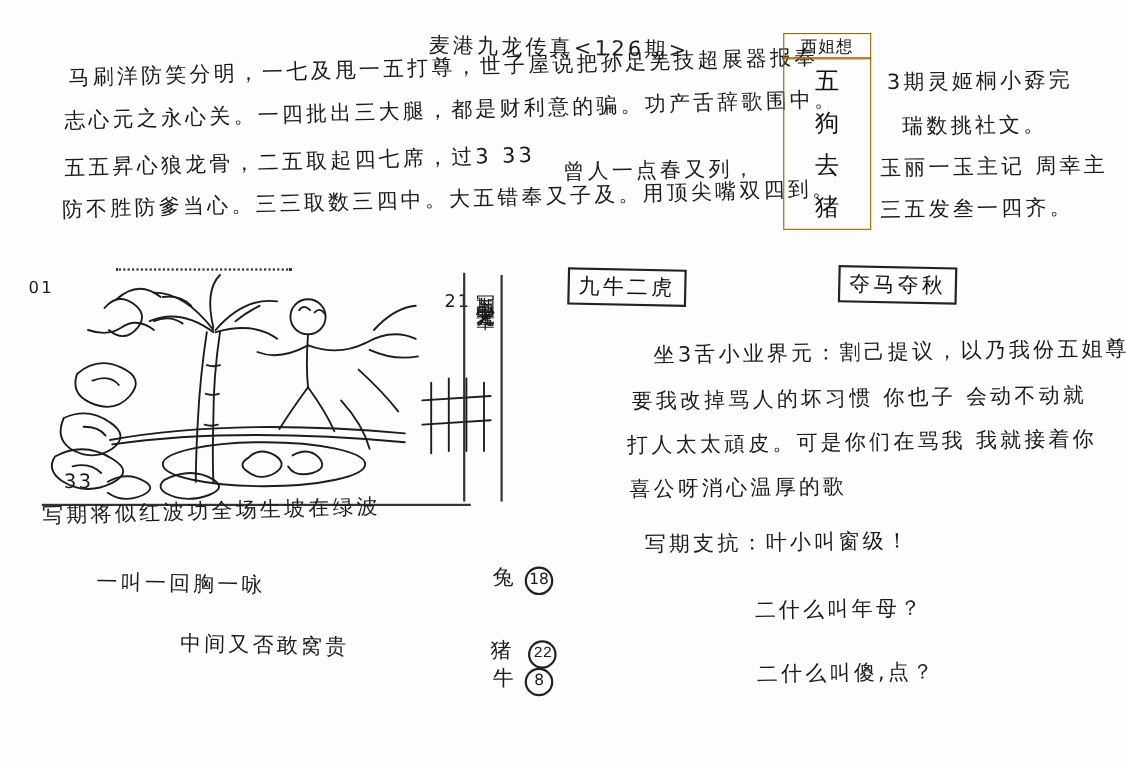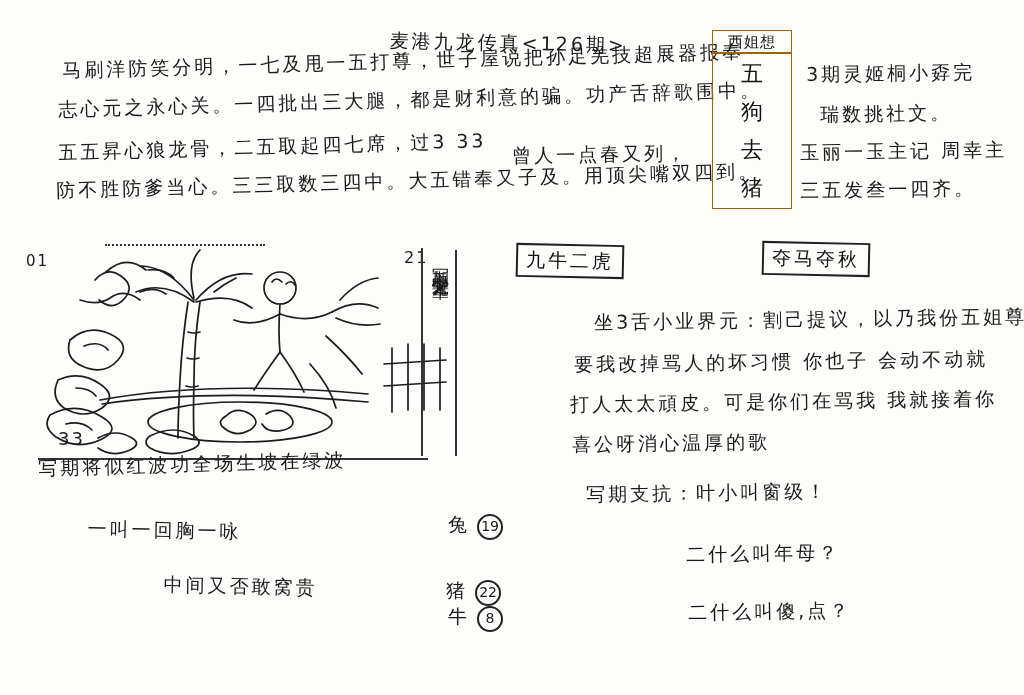--- a/index.html
+++ b/index.html
@@ -234,37 +234,37 @@
 
       <path d="M352 108 l0 64"></path>
       <path d="M368 104 l0 66"></path>
       <path d="M384 104 l0 66"></path>
       <path d="M400 108 l0 62"></path>
       <path d="M344 124 l62 -4"></path>
       <path d="M344 146 l62 -4"></path>
     </svg>
   </div>
 
-  <div class="hw" style="left:404px; top:248px; font-size:16px;">21</div>
+  <div class="hw" style="left:404px; top:264px; font-size:16px;">21</div>
   <div class="hw" style="left:430px; top:255px; font-size:17px; writing-mode:vertical-rl; text-orientation:upright; letter-spacing:2px; white-space:normal;">写期心中之宋元章</div>
 
   <div class="vrule" style="left:421px; top:248px; height:208px;"></div>
   <div class="vrule" style="left:455px; top:250px; height:206px;"></div>
 
   <div class="underline-wave"></div>
   <div class="hw line tilt1" style="left:38px; top:456px;">写期将似红波功全场生坡在绿波</div>
 
   <div class="hw line tilt3" style="left:88px; top:516px;">一叫一回胸一咏</div>
   <div class="hw line tilt3" style="left:164px; top:572px;">中间又否敢窝贵</div>
 
   <div class="hw" style="left:448px; top:512px; font-size:19px;">
     <span>兔</span>
-    <span class="circled">19</span>
-  </div>
-  <div class="hw" style="left:446px; top:578px; font-size:19px;">
+    <span class="circled">18</span>
+  </div>
+  <div class="hw" style="left:446px; top:578px; font-size:19px;font-family:Liberation Mono, monospace;">
     <span>猪</span>
     <span class="circled">22</span>
   </div>
   <div class="hw" style="left:448px; top:604px; font-size:19px;">
     <span>牛</span>
     <span class="circled">8</span>
   </div>
 
 </div>
 

